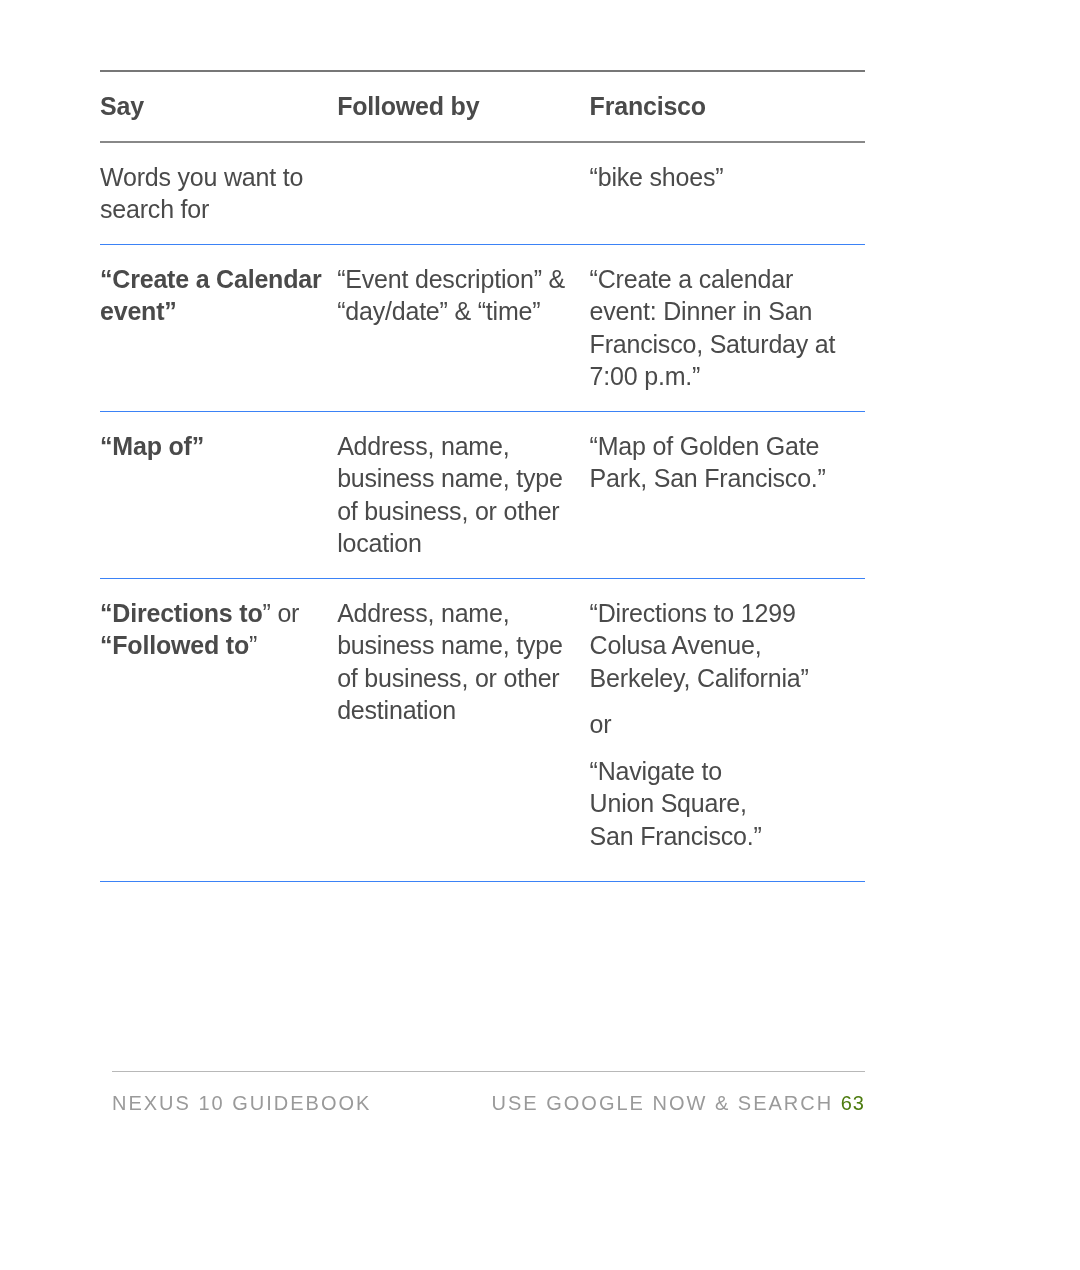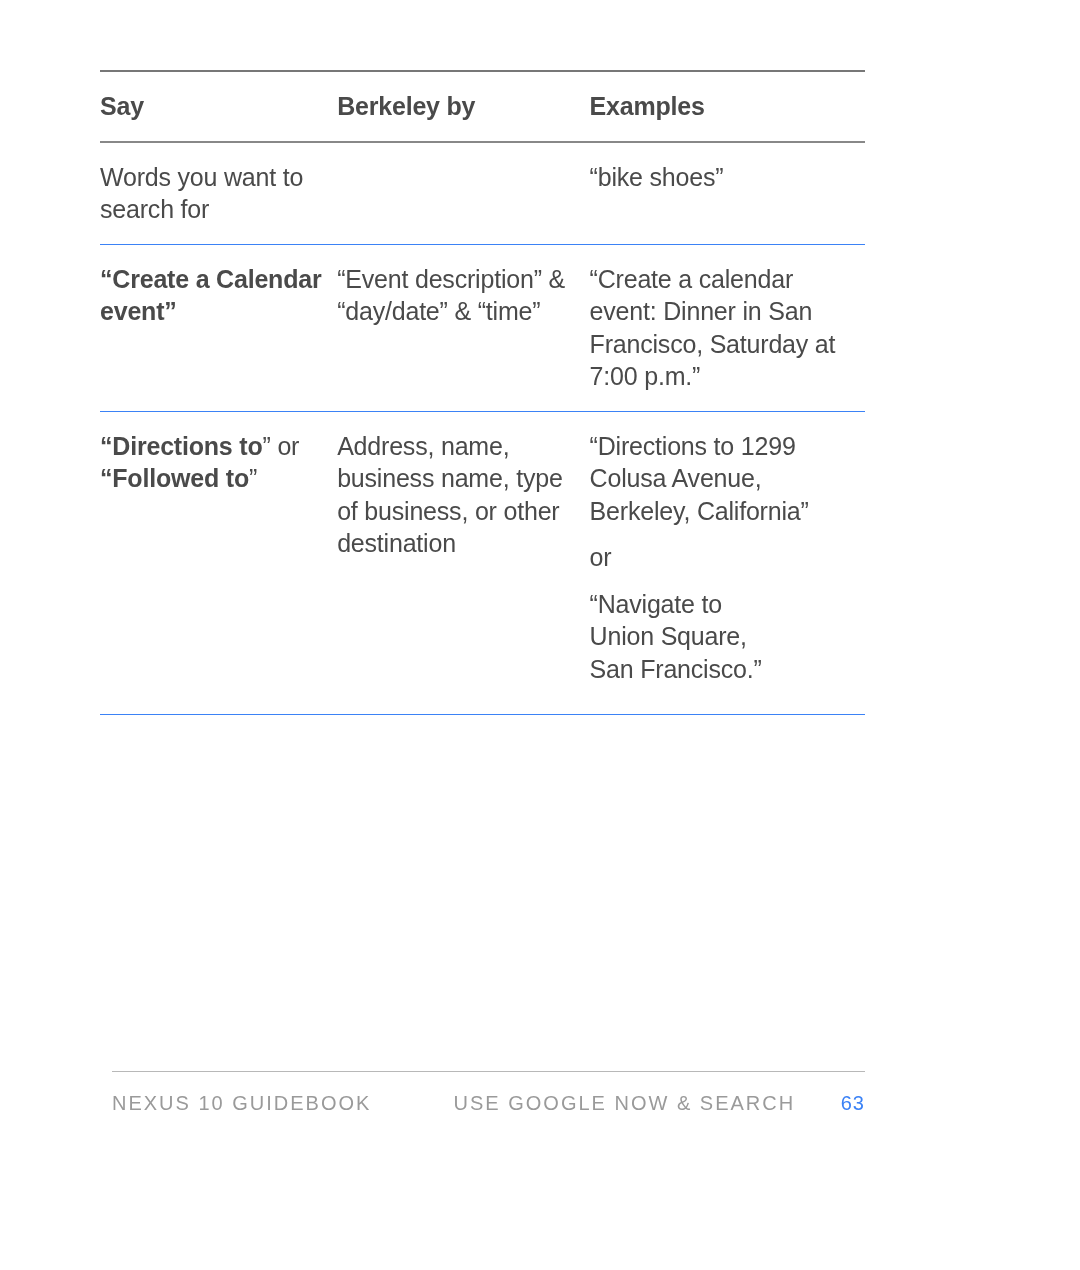--- a/index.html
+++ b/index.html
@@ -58,60 +58,66 @@
     font-size: 20px;
     letter-spacing: 2px;
     color: #9a9a9a;
     display: flex;
     align-items: baseline;
   }
   .footer .left  { flex: 1; text-align: left; }
   .footer .right { text-align: right; }
   .footer .pnum {
     display: inline-block;
-    margin-left: 38px;
-    color: #3b82f6;
+    color: #4d7c0f;
     letter-spacing: 1px;
   }
 </style>
 </head>
 <body>
 
 <div class="page">
 
   <table class="voice-table">
     <colgroup>
       <col class="c-say">
         <col class="c-followed">
         <col class="c-examples">
     </colgroup>
     <thead>
       <tr>
         <th>Say</th>
-        <th>Berkeley by</th>
-        <th>Examples</th>
+        <th>Followed by</th>
+        <th>Francisco</th>
       </tr>
     </thead>
     <tbody>
 
       <tr>
         <td>Words you want to search for</td>
         <td></td>
         <td>“bike shoes”</td>
       </tr>
 
 
       <tr>
         <td>
           <span class="b">“Create a Calendar event”</span>
         </td>
         <td>“Event descrip­tion” &amp; “day/date” &amp; “time”</td>
         <td>“Create a calendar event: Dinner in San Francisco, Saturday at 7:00 p.m.”</td>
       </tr>
 
+      <tr>
+        <td>
+          <span class="b">“Map of</span><span class="b">”</span>
+        </td>
+        <td>Address, name, business name, type of business, or other location</td>
+        <td>“Map of Golden Gate Park, San Francisco.”</td>
+      </tr>
 
       <tr>
         <td>
           <span class="b">“Directions to</span><span>”</span><span> or </span><span class="b">“Followed to</span><span>”</span>
         </td>
         <td>Address, name, business name, type of business, or other destination</td>
         <td>
           <div class="ex-block">“Directions to 1299 Colusa Avenue, Berkeley, California”</div>
           <div class="ex-block">or</div>
           <div class="ex-block">“Navigate to Union&nbsp;Square, San&nbsp;Francisco.”</div>

